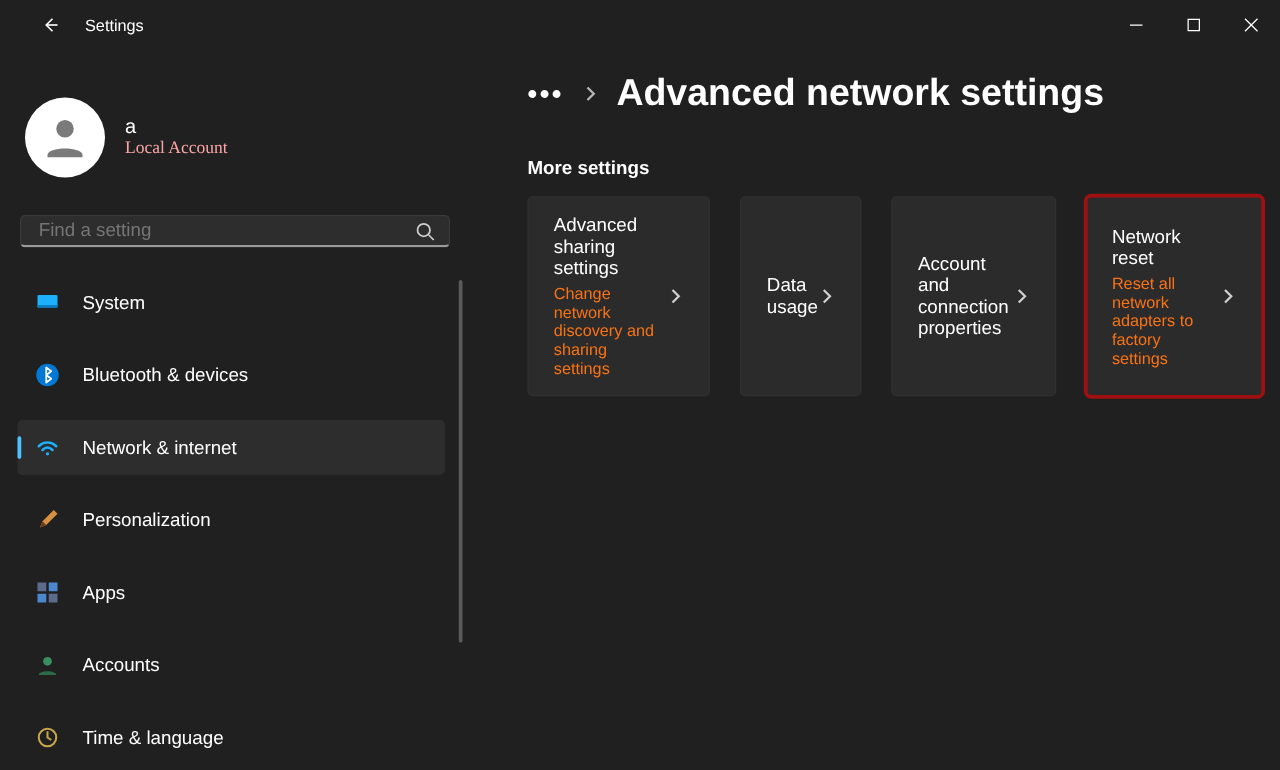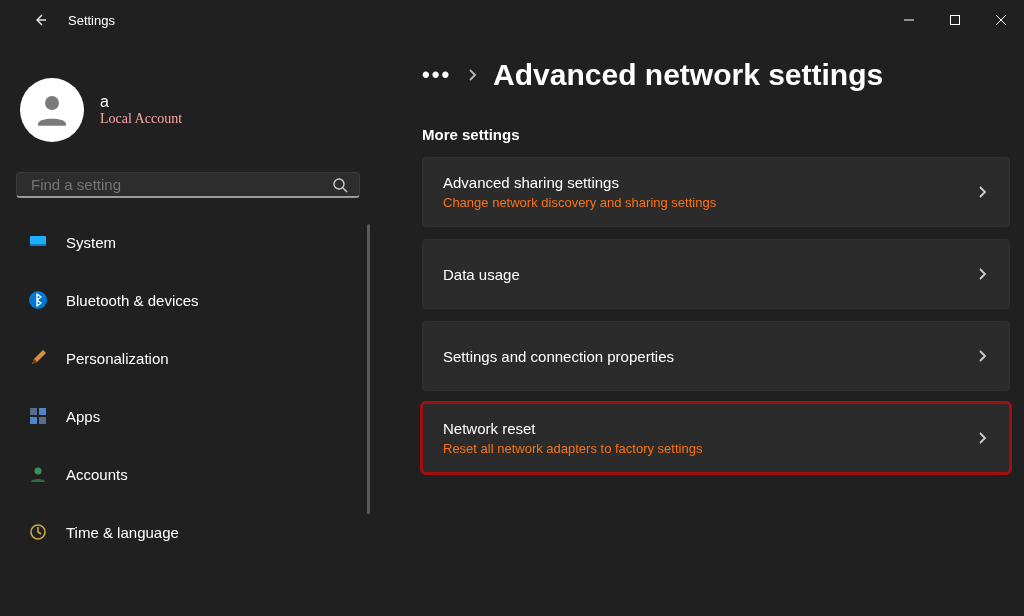--- a/index.html
+++ b/index.html
@@ -32,21 +32,21 @@
 
   .nav-scrollbar { position:absolute; right:0; top:4px; width:3px; height:290px; background:#5a5a5a; border-radius:3px; }
 
   .main { flex:1; padding: 18px 10px 0 42px; }
   .breadcrumb { display:flex; align-items:center; gap: 14px; margin-bottom: 34px; }
   .crumb-dots { font-size:22px; font-weight:700; letter-spacing:2px; cursor:pointer; }
   .crumb-title { font-size:30px; font-weight:600; }
 
   .section-header { font-size:15px; font-weight:600; margin-bottom: 14px; }
 
-  .cards { display:flex; flex-direction:column; gap: 12px; padding-right: 4px; }
+  .cards { display:flex; flex-direction:row; gap: 24px; padding-right: 4px; }
   .card { background:#2b2b2b; border:1px solid #303030; border-radius:4px; min-height:70px; padding: 14px 20px; display:flex; align-items:center; cursor:pointer; position:relative; }
   .card-text { flex:1; }
   .card-title { font-size:15px; }
   .card-sub { font-size:13px; color:#f97316; margin-top:4px; }
   .card-chevron { color:#cfcfcf; }
   .card.highlight { outline: 3px solid #a01010; outline-offset:-1px; }
 
   svg { display:block; }
 </style>
 </head>
@@ -120,20 +120,31 @@
       <div class="nav-item">
         <span class="nav-icon">
           <svg width="20" height="20" viewBox="0 0 20 20">
               <circle cx="10" cy="10" r="9" fill="#0078d4"></circle>
               <path d="M9 4v12l4-3-4-3 4-3-4-3z" fill="none" stroke="#fff" stroke-width="1.4" stroke-linejoin="round"></path>
             </svg>
         </span>
         <span>Bluetooth &amp; devices</span>
       </div>
 
+      <div class="nav-item selected">
+        <div class="nav-indicator"></div>
+        <span class="nav-icon">
+          <svg width="20" height="20" viewBox="0 0 20 20" fill="none" stroke="#1db0ff" stroke-width="2" stroke-linecap="round">
+              <path d="M3 9c4-4 10-4 14 0"></path>
+              <path d="M6 12c2.5-2.5 5.5-2.5 8 0"></path>
+              <circle cx="10" cy="15" r="1.3" fill="#1db0ff" stroke="none"></circle>
+            </svg>
+        </span>
+        <span>Network &amp; internet</span>
+      </div>
 
       <div class="nav-item">
         <span class="nav-icon">
           <svg width="20" height="20" viewBox="0 0 20 20">
               <path d="M4 16l2-5 9-9 3 3-9 9-5 2z" fill="#d89040"></path>
               <path d="M4 16l2-5 3 3-5 2z" fill="#6a3d12"></path>
             </svg>
         </span>
         <span>Personalization</span>
       </div>
@@ -204,21 +215,21 @@
         </div>
         <span class="card-chevron">
           <svg width="14" height="14" viewBox="0 0 14 14" fill="none" stroke="#cfcfcf" stroke-width="1.8">
               <path d="M5 2l5 5-5 5"></path>
             </svg>
         </span>
       </div>
 
       <div class="card">
         <div class="card-text">
-          <div class="card-title">Settings and connection properties</div>
+          <div class="card-title">Account and connection properties</div>
         </div>
         <span class="card-chevron">
           <svg width="14" height="14" viewBox="0 0 14 14" fill="none" stroke="#cfcfcf" stroke-width="1.8">
               <path d="M5 2l5 5-5 5"></path>
             </svg>
         </span>
       </div>
 
       <div class="card highlight">
         <div class="card-text">

